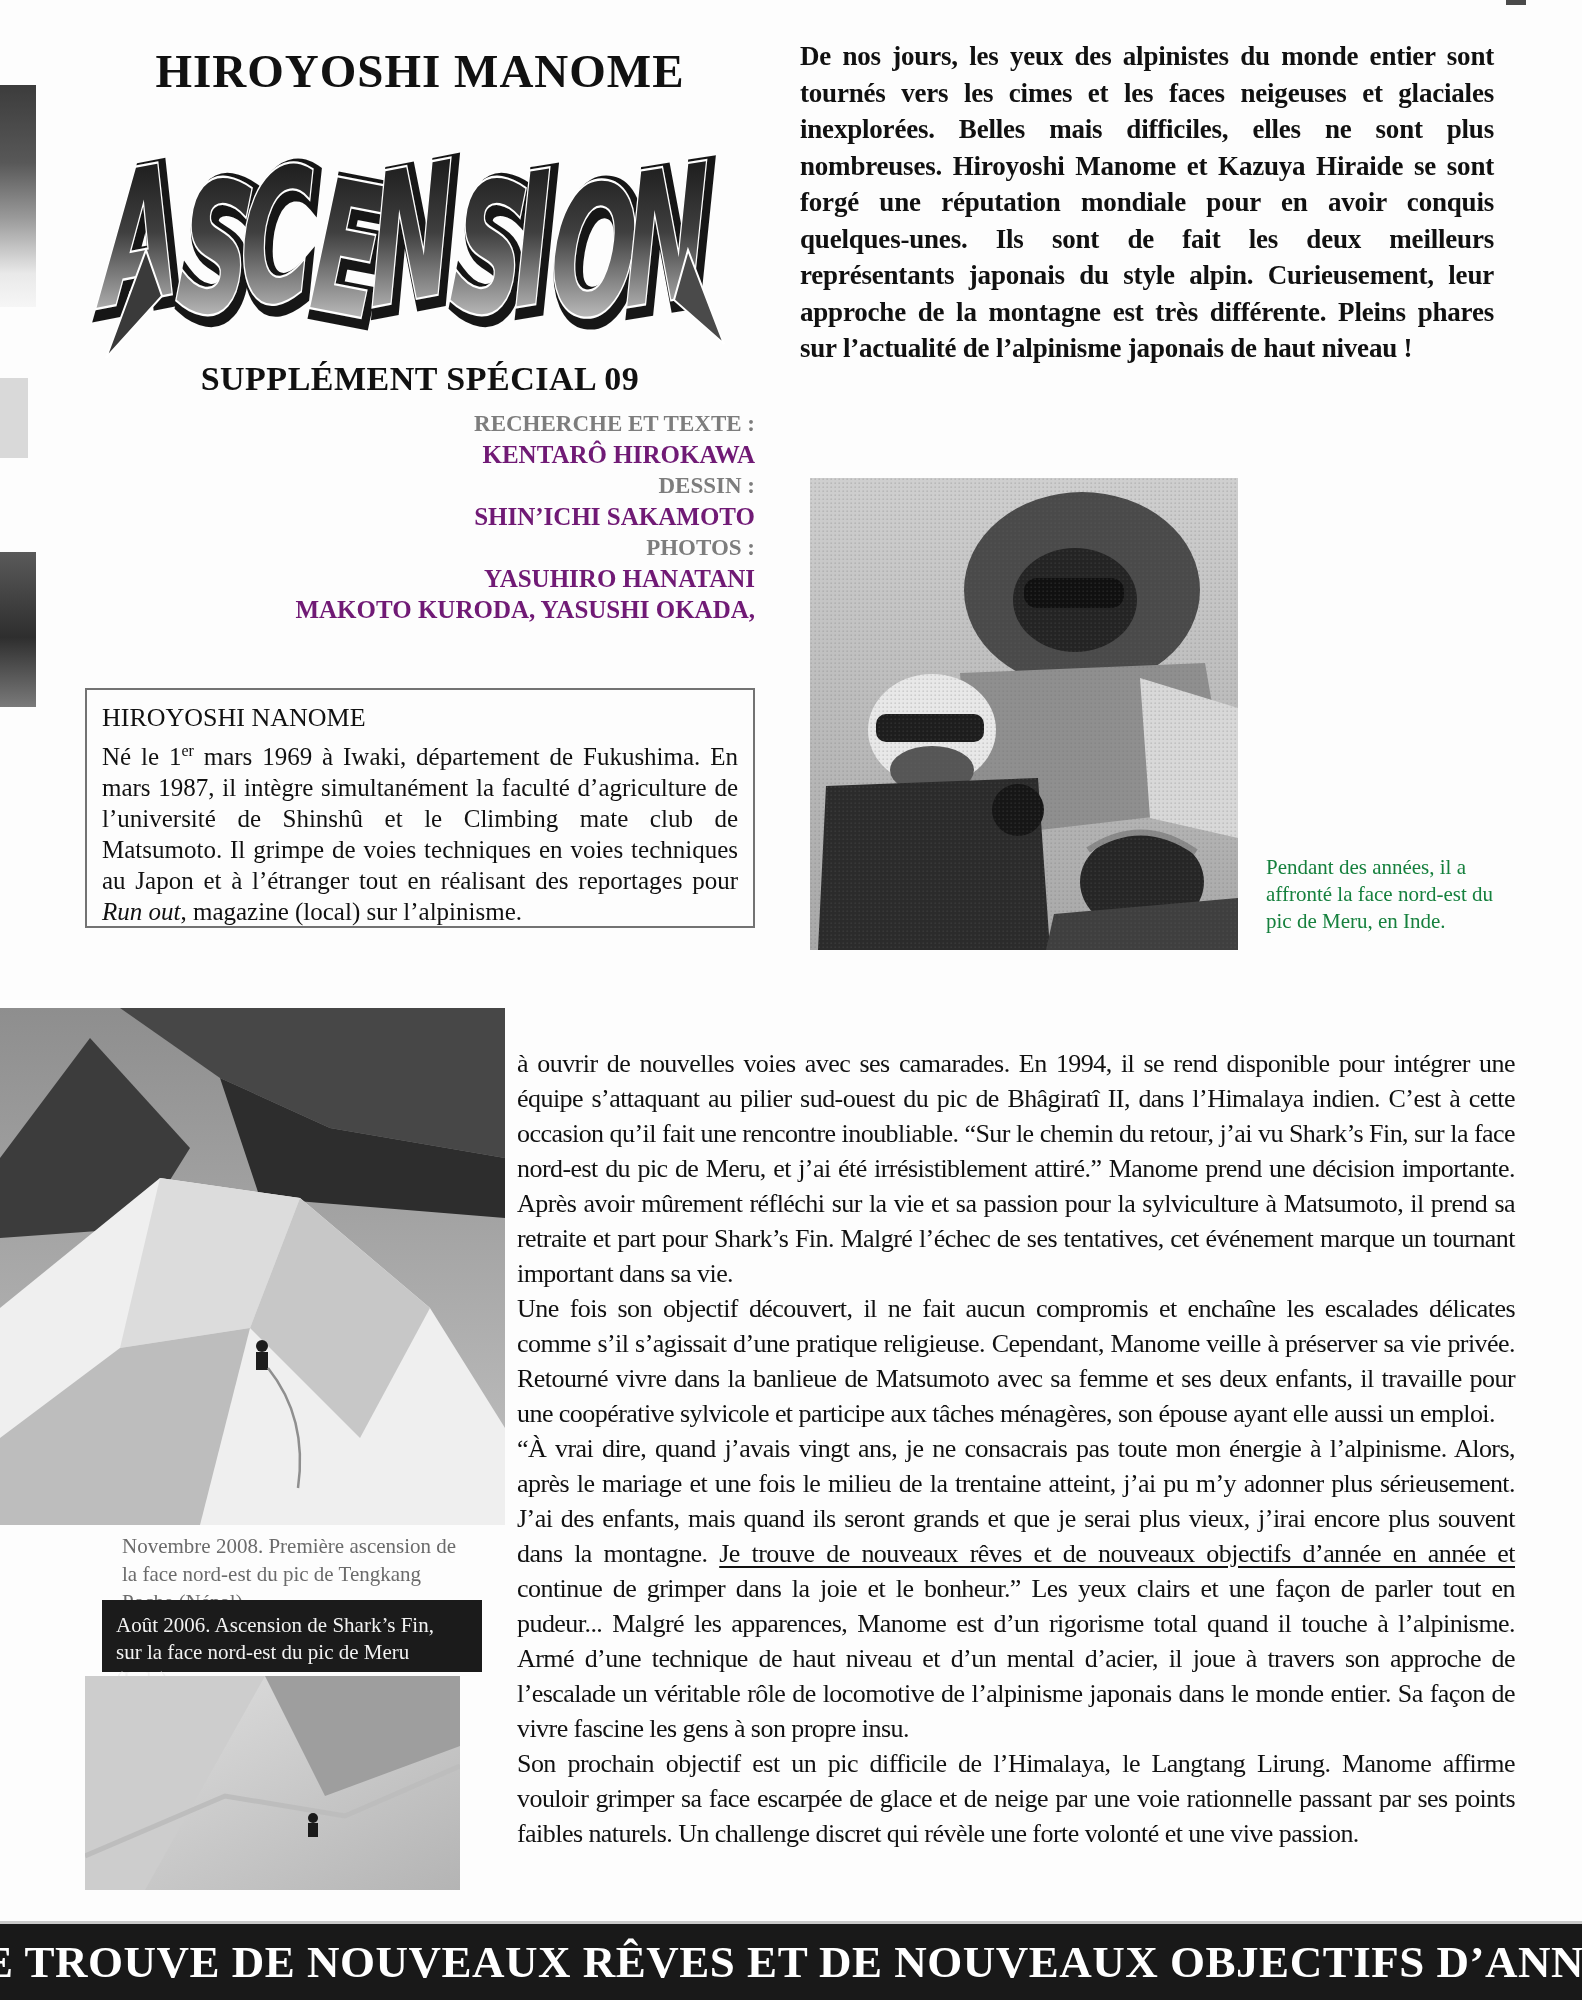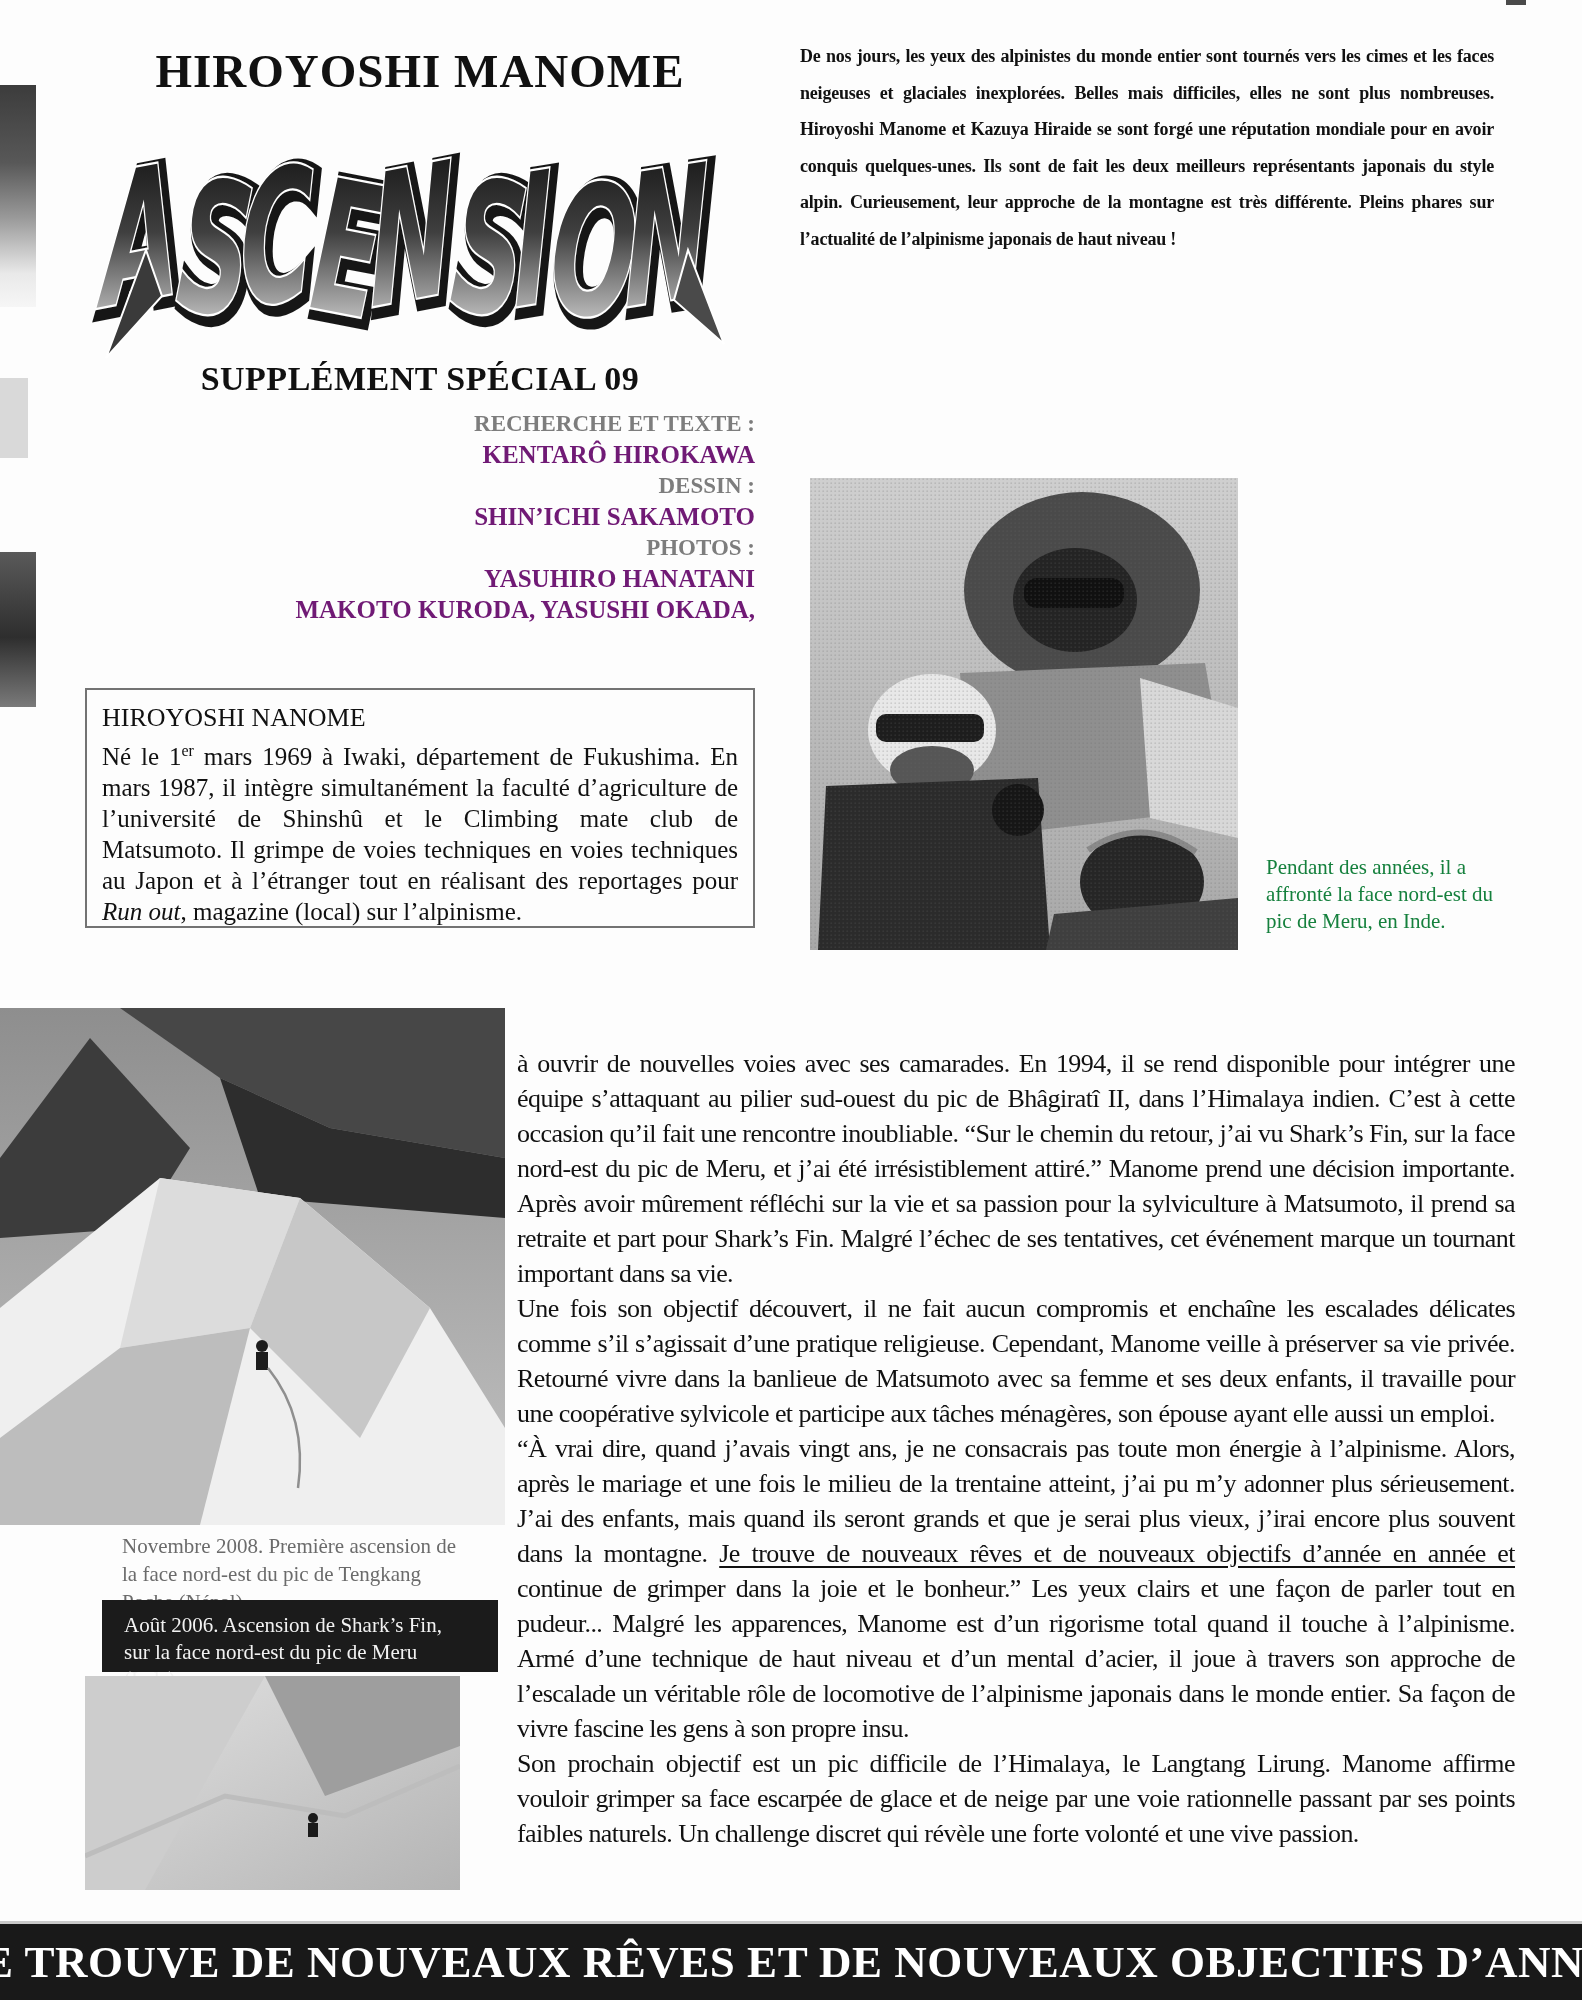--- a/index.html
+++ b/index.html
@@ -28,39 +28,39 @@
     left:85px;top:688px;width:636px;height:212px;
     border:2px solid #737373;padding:12px 15px;
     font-size:25px;line-height:31px;text-align:justify;
   }
   .bio-heading{font-size:26px;margin-bottom:2px;text-align:left;}
   .bio-text sup{font-size:16px;}
 
   
   .intro{
     left:800px;top:38px;width:694px;
-    font-size:18px;font-weight:bold;line-height:36.5px;
+    font-size:27px;font-weight:bold;line-height:36.5px;
     text-align:justify;letter-spacing:-0.2px;
   }
   .photo-climbers{left:810px;top:478px;width:428px;height:472px;}
   .caption-climbers{
     left:1266px;top:854px;width:232px;
     font-size:21px;line-height:27px;color:#15803d;
   }
 
   
   .photo-mountain{left:0;top:1008px;width:505px;height:517px;}
   .caption-mountain{
     left:122px;top:1532px;width:352px;
     font-size:21px;line-height:28px;color:#6b6b6b;
   }
   .shark-box{
     left:102px;top:1600px;width:352px;height:48px;
     background:#1b1b1b;color:#f2f2f2;
-    padding:12px 22px;font-size:21px;line-height:27px;
+    padding:12px 14px;font-size:21px;line-height:27px;
   }
   .photo-snowface{left:85px;top:1676px;width:375px;height:214px;}
 
   
   .article-body{
     left:517px;top:1046px;width:998px;
     font-size:26px;line-height:35px;letter-spacing:-0.55px;
     text-align:justify;
   }
   .article-body p{margin:0;}

